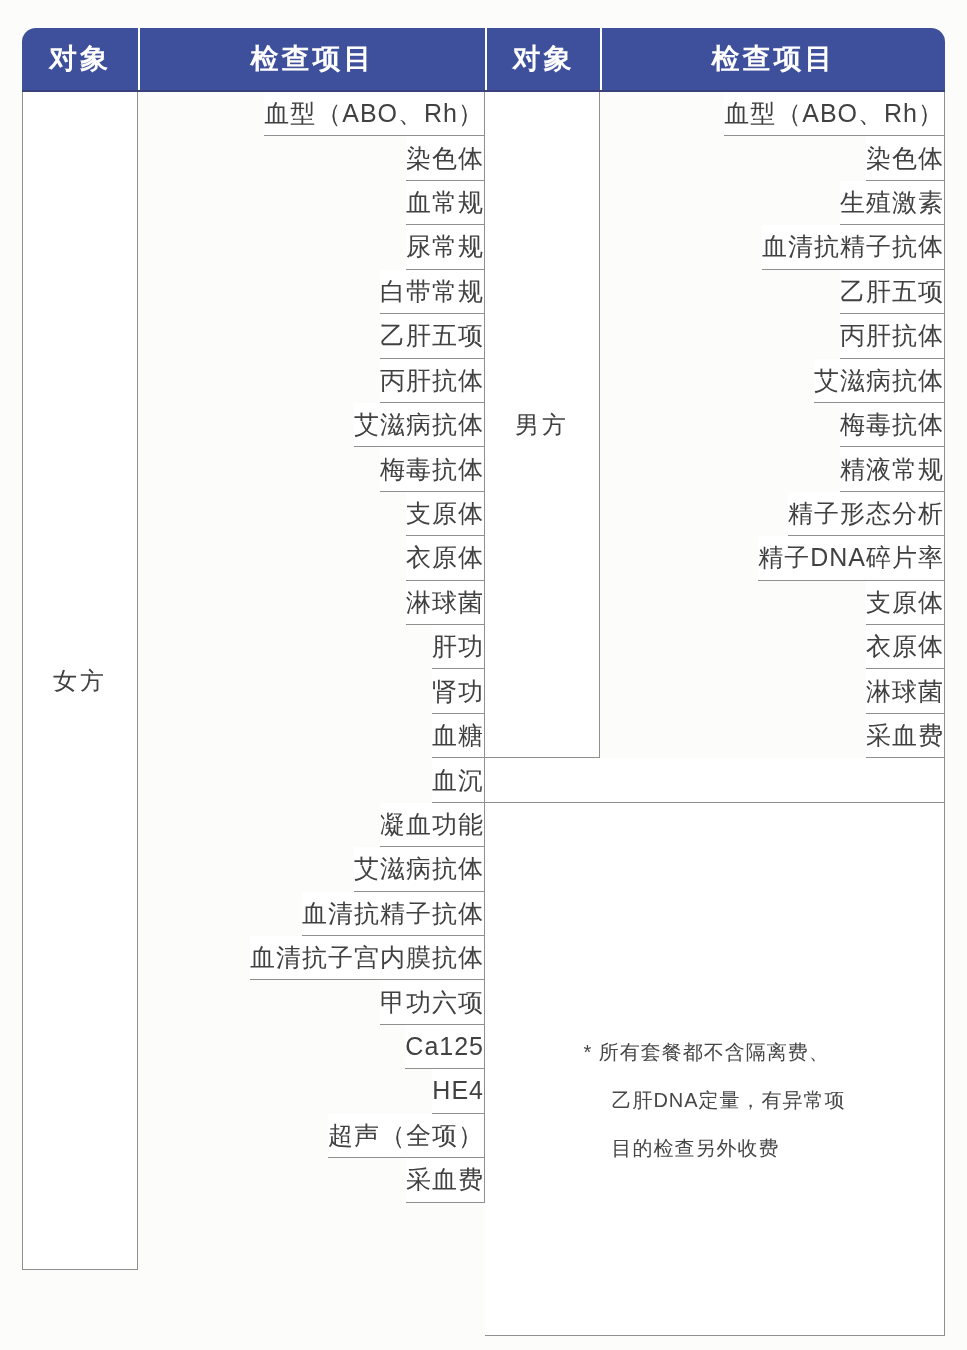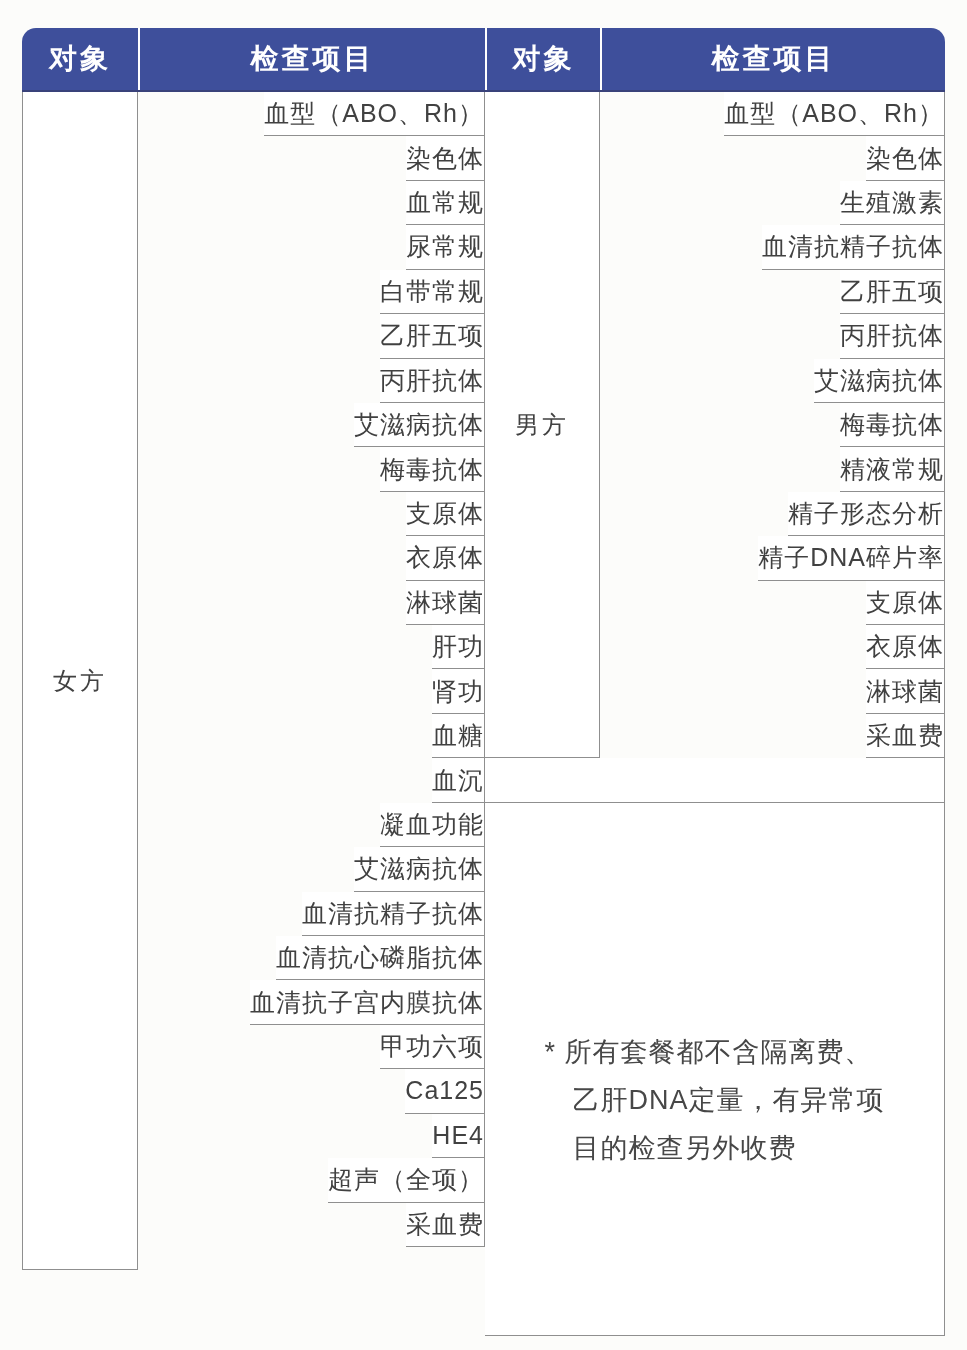--- a/index.html
+++ b/index.html
@@ -34,21 +34,21 @@
         border-right:1px solid var(--grid-line); border-bottom:1px solid var(--grid-line);}
   .subject.w1{border-left:1px solid var(--grid-line); height:1178px;}
   .subject.w3{height:666.45px;}
   .right-half{width:460px; display:flex; flex-direction:column;}
   .right-top{display:flex; height:666.45px;}
   .strip{box-sizing:border-box; height:44.43px; background:var(--cell-bg);
         border-right:1px solid var(--grid-line); border-bottom:1px solid var(--grid-line);}
   .note-cell{box-sizing:border-box; height:533.2px; background:var(--cell-bg);
         border-right:1px solid var(--grid-line); border-bottom:1px solid var(--grid-line);
         display:flex; justify-content:center;}
-  .note{margin-top:225px; font-size:27px; line-height:48px; color:var(--note-text); letter-spacing:1px;}
+  .note{margin-top:225px; font-size:20px; line-height:48px; color:var(--note-text); letter-spacing:1px;}
   .note-line{padding-left:28px; white-space:nowrap;}
   .note-line:first-child{padding-left:0;}
 </style>
 </head>
 <body>
 
 <div class="page">
   <div class="table-wrap">
 
     <div class="hrow">
@@ -75,21 +75,20 @@
         <div class="cell">支原体</div>
         <div class="cell">衣原体</div>
         <div class="cell">淋球菌</div>
         <div class="cell">肝功</div>
         <div class="cell">肾功</div>
         <div class="cell">血糖</div>
         <div class="cell">血沉</div>
         <div class="cell">凝血功能</div>
         <div class="cell">艾滋病抗体</div>
         <div class="cell">血清抗精子抗体</div>
-        <div class="cell">血清抗心磷脂抗体</div>
         <div class="cell">血清抗子宫内膜抗体</div>
         <div class="cell">甲功六项</div>
         <div class="cell">Ca125</div>
         <div class="cell">HE4</div>
         <div class="cell">超声（全项）</div>
         <div class="cell">采血费</div>
       </div>
 
       <div class="right-half">
         <div class="right-top">

